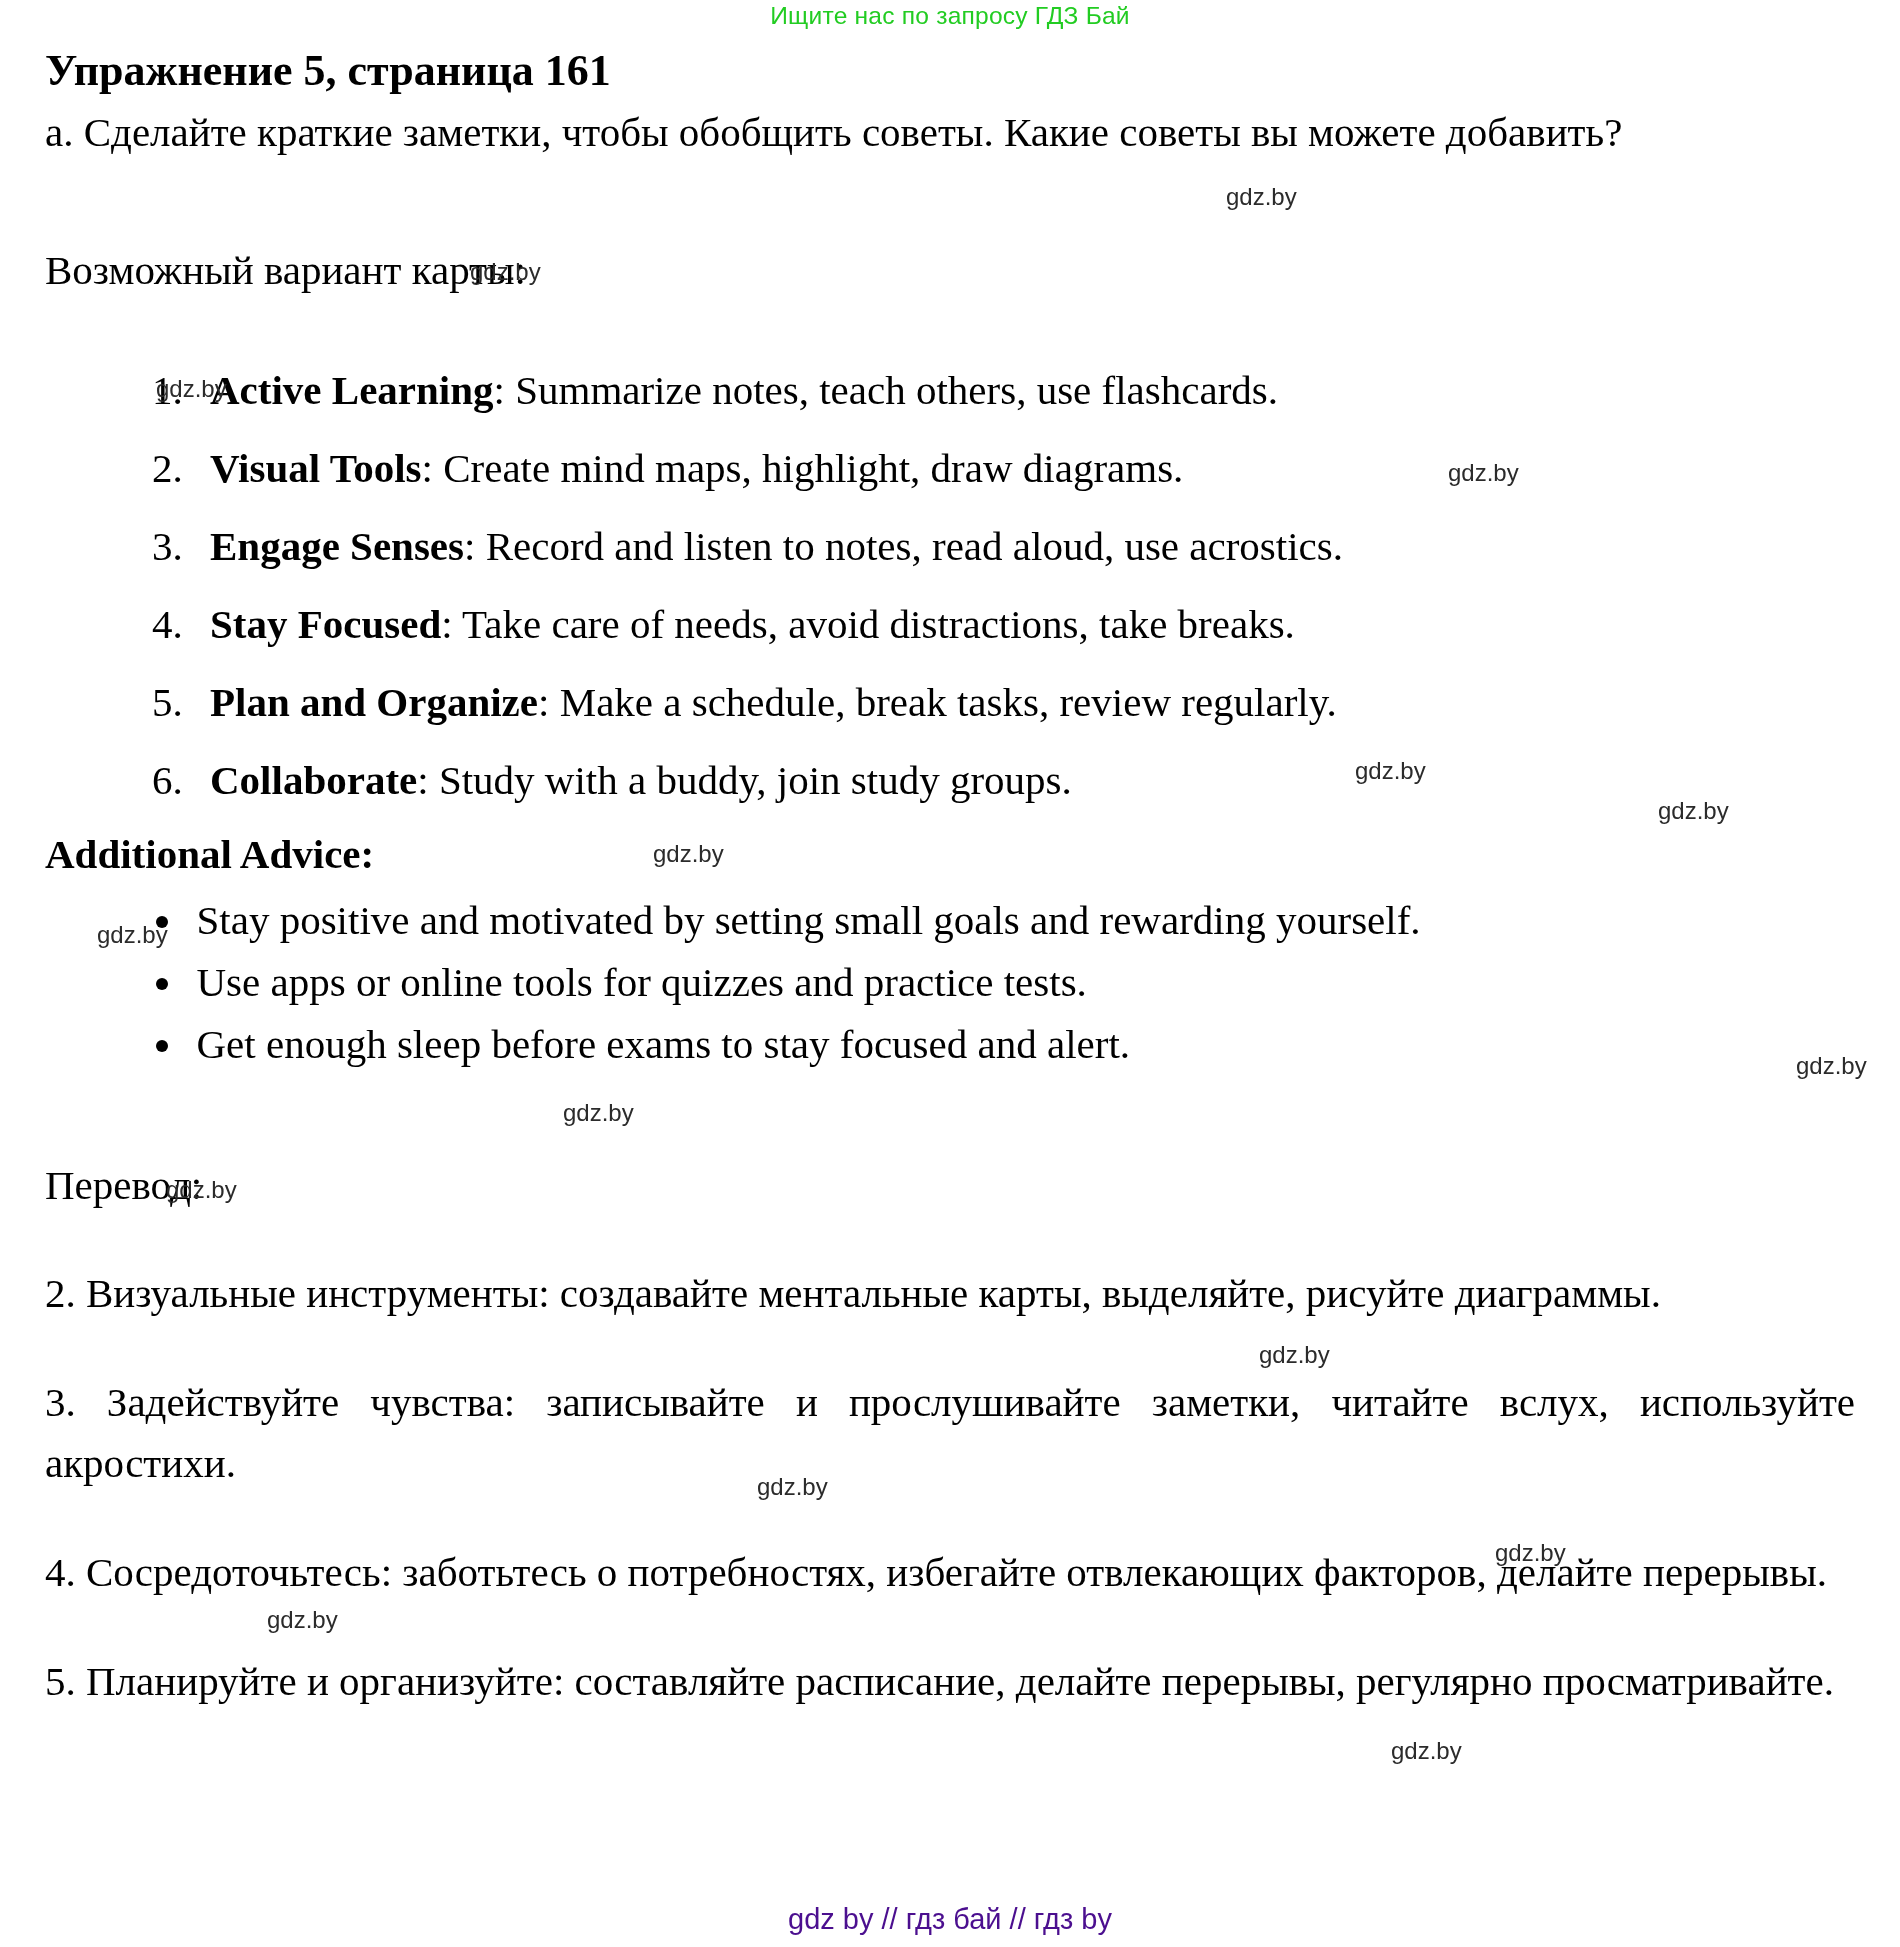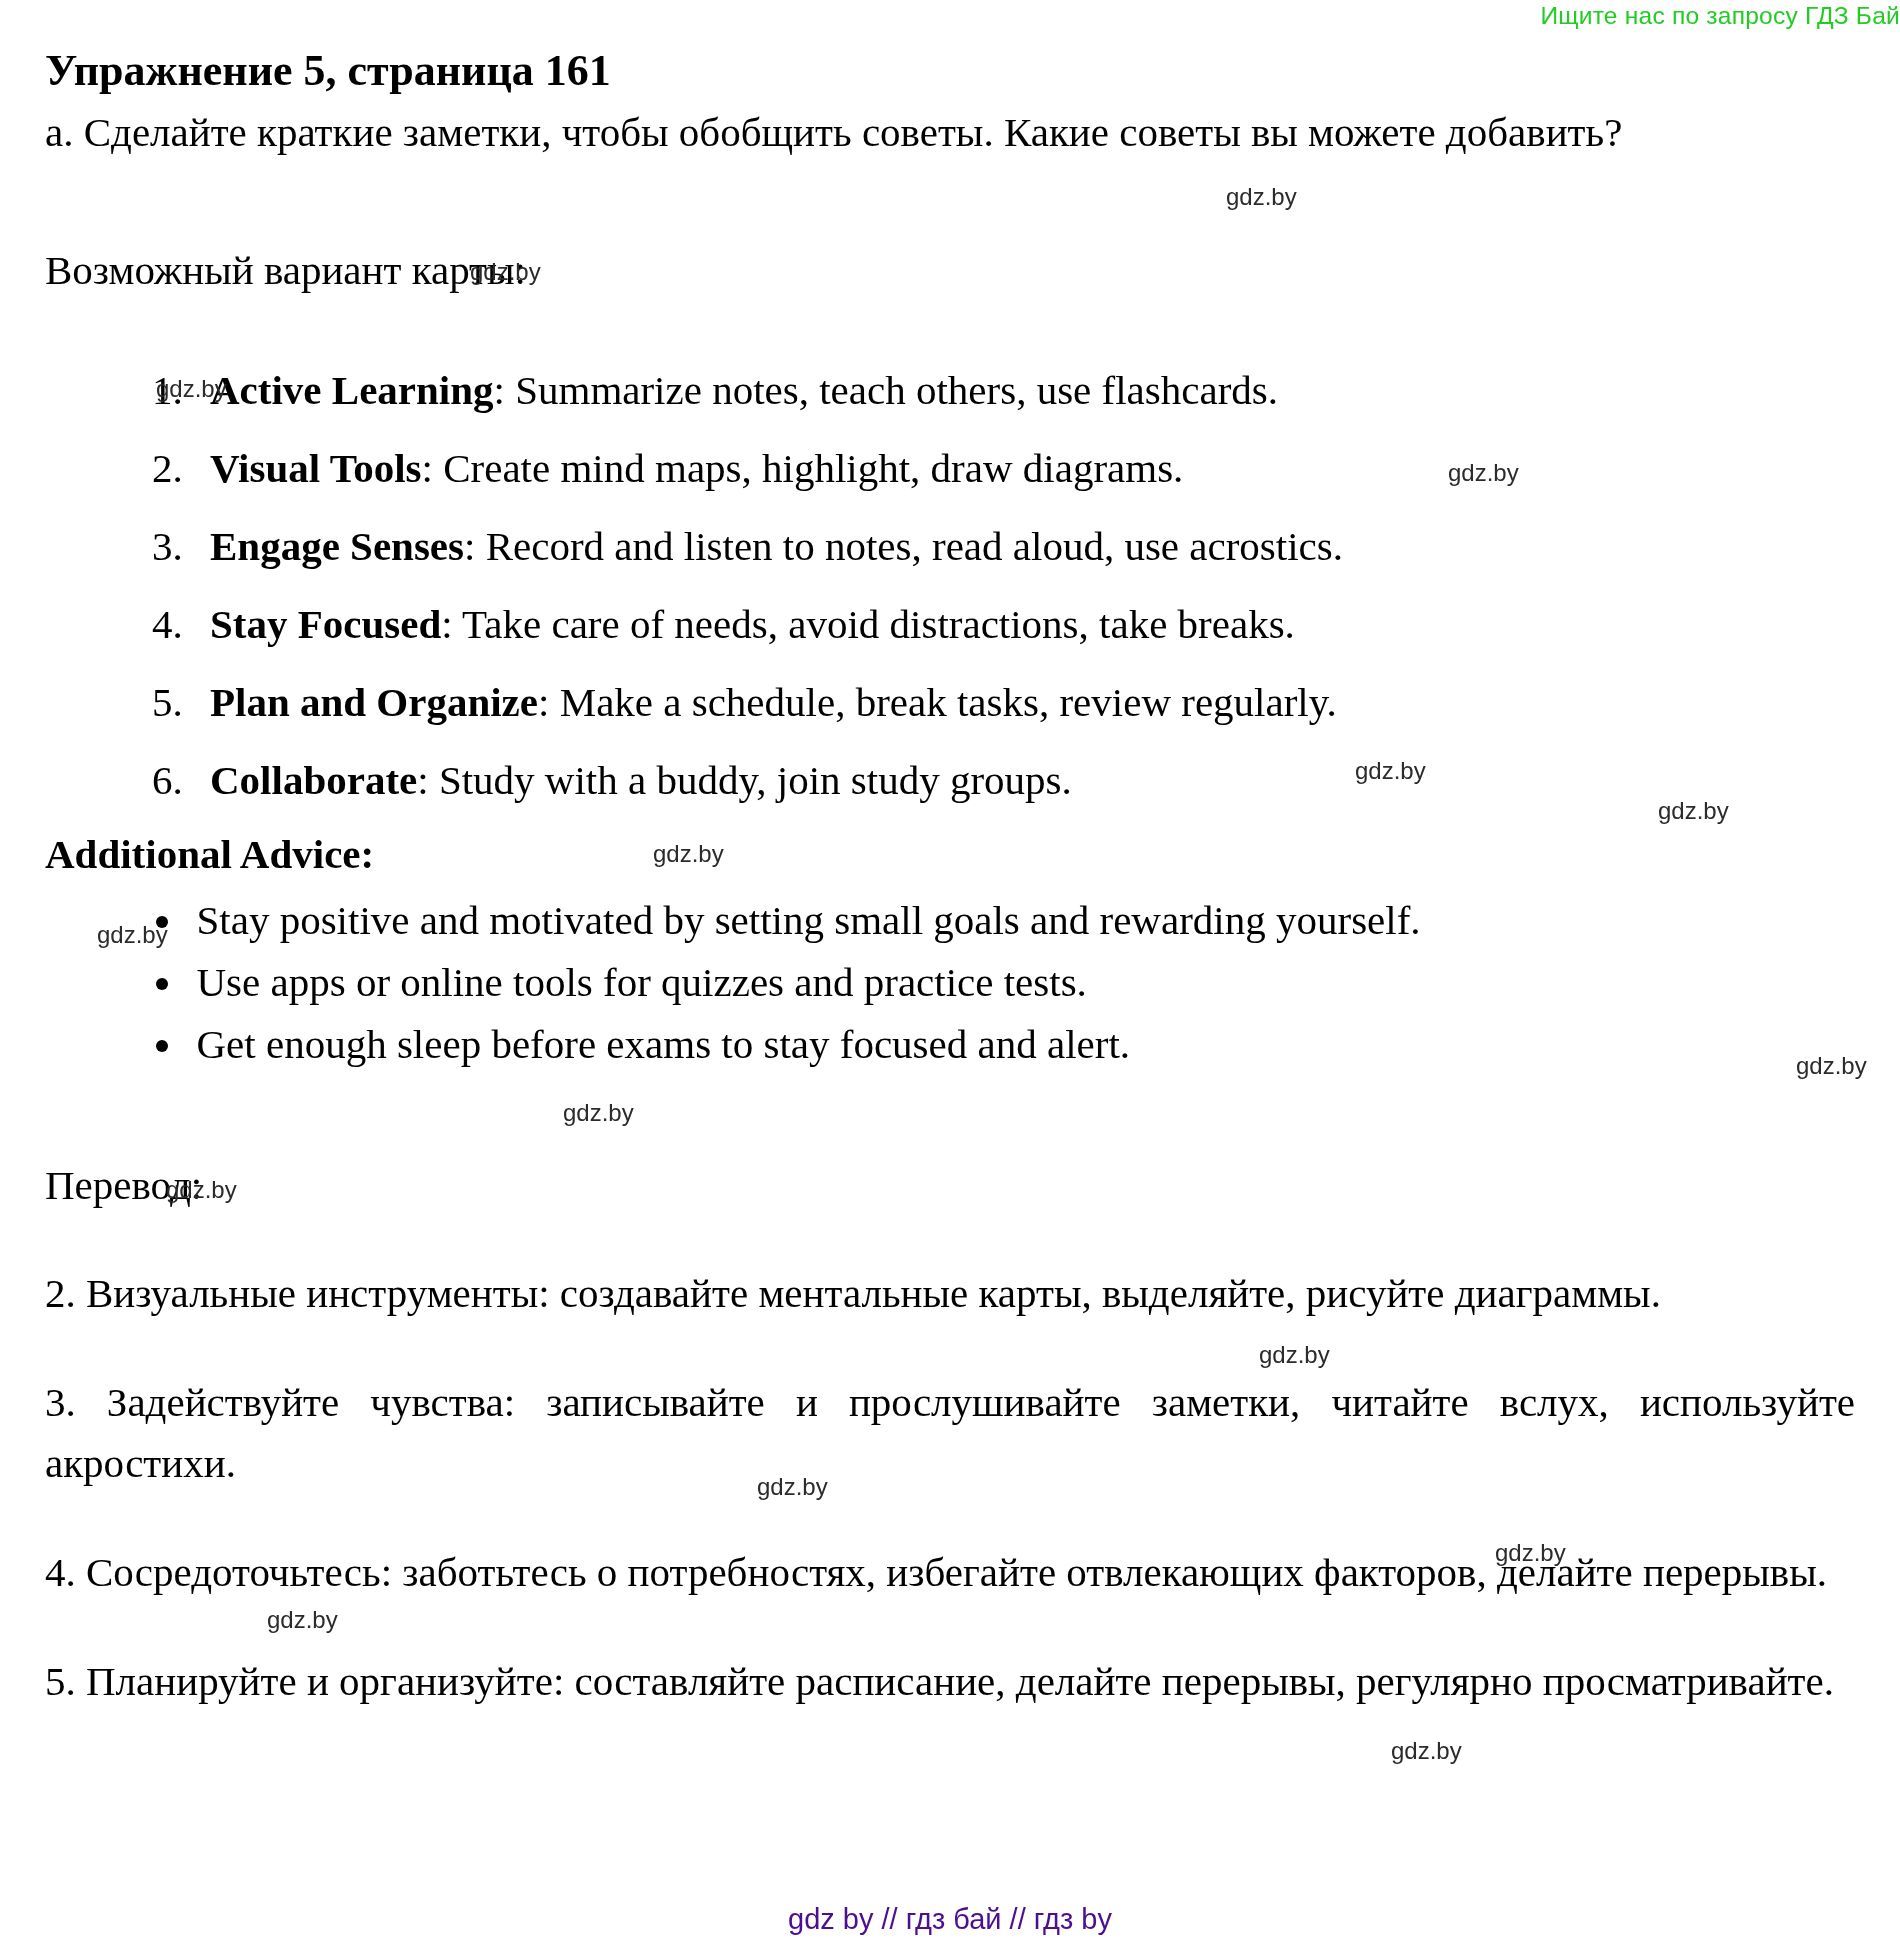--- a/index.html
+++ b/index.html
@@ -15,21 +15,21 @@
     font-family: "Liberation Serif", "DejaVu Serif", serif;
     color: #000000;
   }
 
   
   .promo-bar {
     position: absolute;
     top: 0;
     left: 0;
     width: 1900px;
-    text-align: right;
+    text-align: center;
     font-family: "Liberation Sans", "DejaVu Sans", sans-serif;
     font-size: 24.6px;
     line-height: 32px;
     color: #22cc22;
     letter-spacing: 0.2px;
     white-space: nowrap;
   }
 
   
   .sheet {

